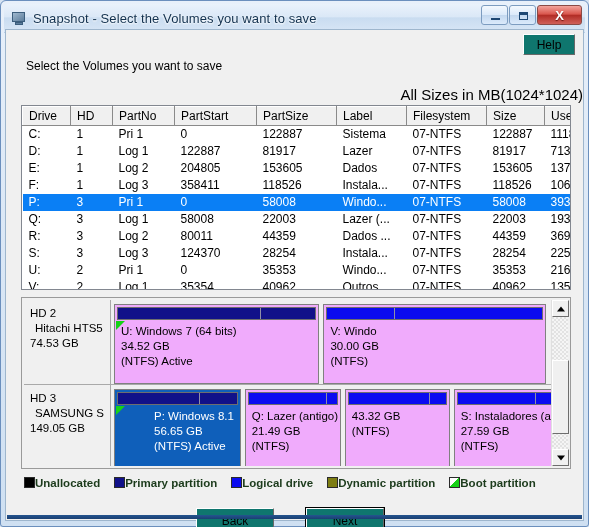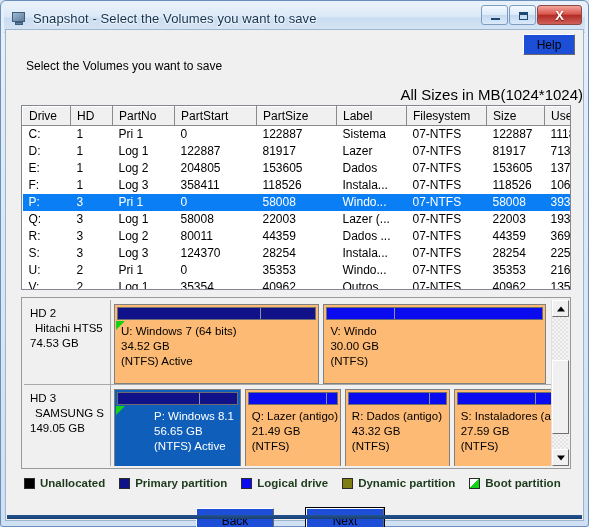--- a/index.html
+++ b/index.html
@@ -64,21 +64,21 @@
   
   .client{
     position:absolute;left:4px;top:28px;right:4px;bottom:5px;
     background:#f0f0f0;
     border:1px solid #9eb6cd;
     box-sizing:border-box;
   }
   .help-row{position:absolute;right:8px;top:4px;}
   .btn{
     font-family:"Liberation Sans",sans-serif;font-size:12px;color:#000;
-    background:#1d4ed8;
+    background:#0f766e;
     border-top:1px solid #fff;border-left:1px solid #fff;
     border-right:1px solid #696969;border-bottom:1px solid #696969;
     box-shadow:1px 1px 0 #000 inset0;
     padding:2px 0;text-align:center;cursor:default;
     box-sizing:border-box;
   }
   .btn-help{width:52px;height:21px;line-height:16px;}
   .subtitle{
     position:absolute;left:20px;top:29px;font-size:12px;color:#000;
   }
@@ -140,21 +140,21 @@
   .disk-info{
     width:80px;flex:0 0 80px;border-right:1px solid #a9a9a9;
     padding:6px 0 0 6px;font-size:11.5px;color:#000;line-height:15px;
     background:#f0f0f0;overflow:hidden;white-space:nowrap;
   }
   .disk-info .ln2{padding-left:5px;}
   .parts{flex:1 1 auto;display:flex;padding:4px 0 0 3px;gap:4px;overflow:hidden;}
   .part{
     position:relative;
     border:1px solid #808080;
-    background:#fdba74;box-sizing:border-box;
+    background:#f0abfc;box-sizing:border-box;
     padding:0;overflow:hidden;
   }
   .part.selected{background:#0f5fba;}
   .part .bar{
     height:13px;margin:2px 2px 0 2px;border:1px solid #6e6e6e;box-sizing:border-box;
     position:relative;background:#0d0df0;
   }
   .part .bar.primary{background:#111189;}
   .part .bar.logical{background:#0b0bf0;}
   .part .bar .used{position:absolute;left:0;top:0;bottom:0;border-right:1px solid #8f8fa8;}
@@ -193,21 +193,21 @@
     border-right:1px solid #6e6e6e;border-bottom:1px solid #6e6e6e;
     box-sizing:border-box;
   }
 
   
   .legend{
     position:absolute;left:18px;top:445px;right:10px;height:16px;
     display:flex;align-items:center;gap:14px;
     font-size:11.5px;font-weight:bold;color:#1c3b1c;
   }
-  .lg{display:flex;align-items:flex-end;gap:5px;white-space:nowrap;}
+  .lg{display:flex;align-items:flex-start;white-space:nowrap;}
   .sw{width:11px;height:11px;border:1px solid #2a2a2a;box-sizing:border-box;display:inline-block;}
   .sw.boot{background:linear-gradient(to bottom right,#ffffff 0 48%,#16d216 48% 100%);}
 
   
   .btn-nav{
     position:absolute;width:78px;height:25px;font-size:12px;line-height:20px;
   }
   .btn-back{left:190px;top:478px;}
   .btn-next{left:300px;top:478px;
     box-shadow:0 0 0 1px #000;
@@ -462,21 +462,20 @@
                   <div>Q: Lazer (antigo)</div>
                   <div>21.49 GB</div>
                   <div>(NTFS)</div>
                 </div>
               </div>
               <div class="part" style="flex: 0 0 24%;">
                 <div class="bar logical">
                   <div class="used" style="width:83%"></div>
                 </div>
                 <div class="txt">
-                  <div>R: Dados (antigo)</div>
                   <div>43.32 GB</div>
                   <div>(NTFS)</div>
                 </div>
               </div>
               <div class="part" style="flex: 0 0 24%;">
                 <div class="bar logical">
                   <div class="used" style="width:80%"></div>
                 </div>
                 <div class="txt">
                   <div>S: Instaladores (an</div>

